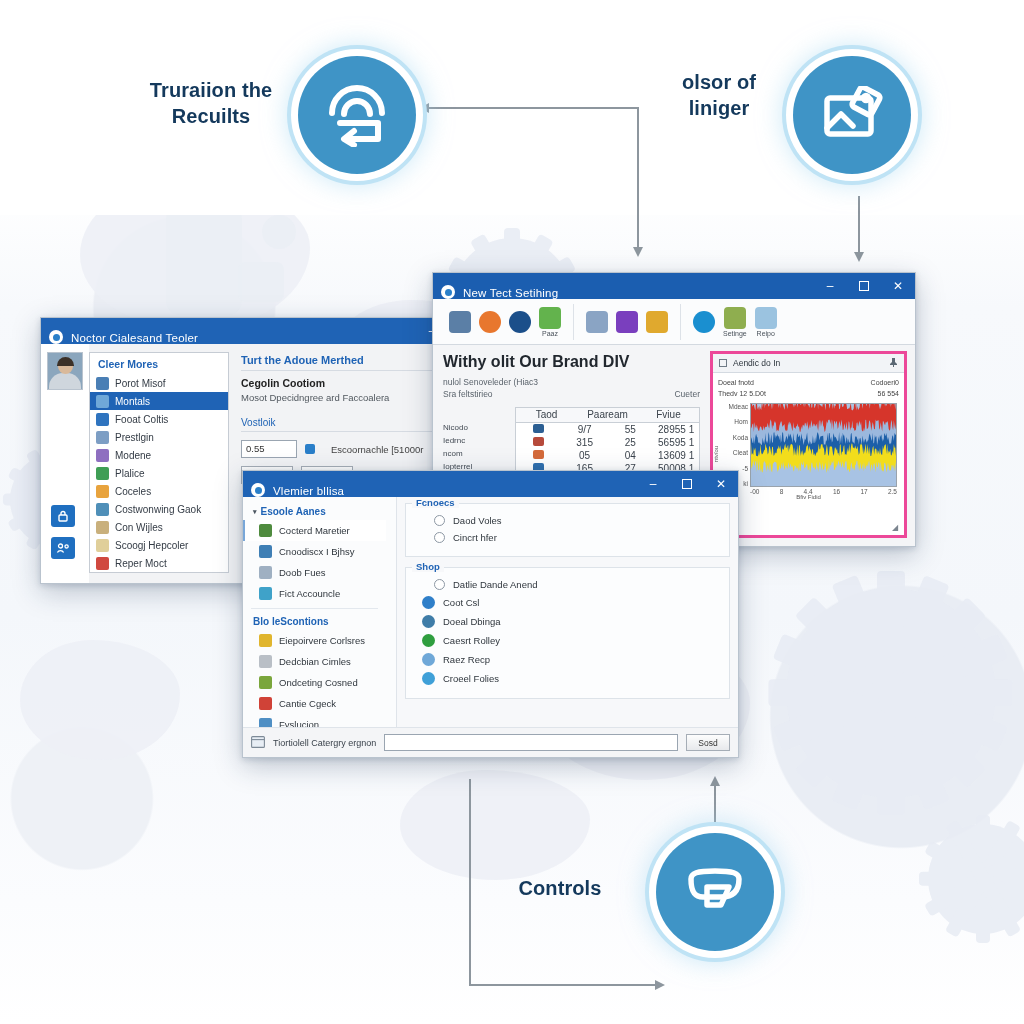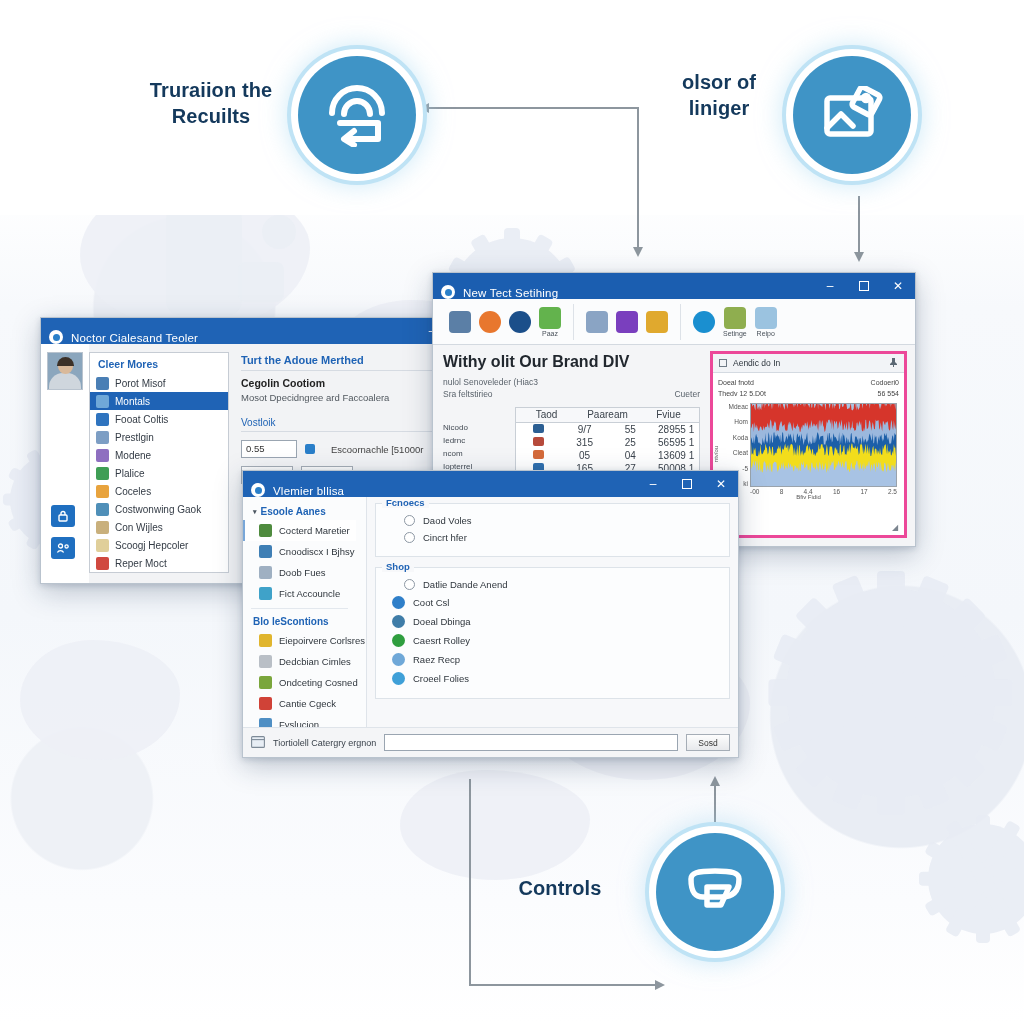--- a/index.html
+++ b/index.html
@@ -255,21 +255,21 @@
   .resize-grip {
     position: absolute; right: 2px; bottom: 2px; width: 10px; height: 10px;
     color: #7b858f; font-size: 8px;
   }
 
   
   #win-dialog { left: 242px; top: 470px; width: 497px; height: 288px; }
   #win-dialog .body { height: calc(100% - 26px); background: #f7f8fa; display: flex; flex-direction: column; }
   .d-main { flex: 1; display: flex; min-height: 0; }
   .d-left {
-    width: 124px; background: #fbfcfd; border-right: 1px solid #dfe4ea;
+    width: 154px; background: #fbfcfd; border-right: 1px solid #dfe4ea;
     padding: 6px 10px 0 0; font-size: 9.5px;
   }
   .d-grp {
     color: #1f63b5; font-weight: bold; padding: 3px 8px 3px 10px;
     display: flex; align-items: center; gap: 4px; font-size: 10px;
   }
   .d-grp .caret { font-size: 7px; color: #4a5560; }
   .d-item {
     display: flex; align-items: center; gap: 7px;
     padding: 4px 8px 4px 16px; color: #2f363d; white-space: nowrap;

